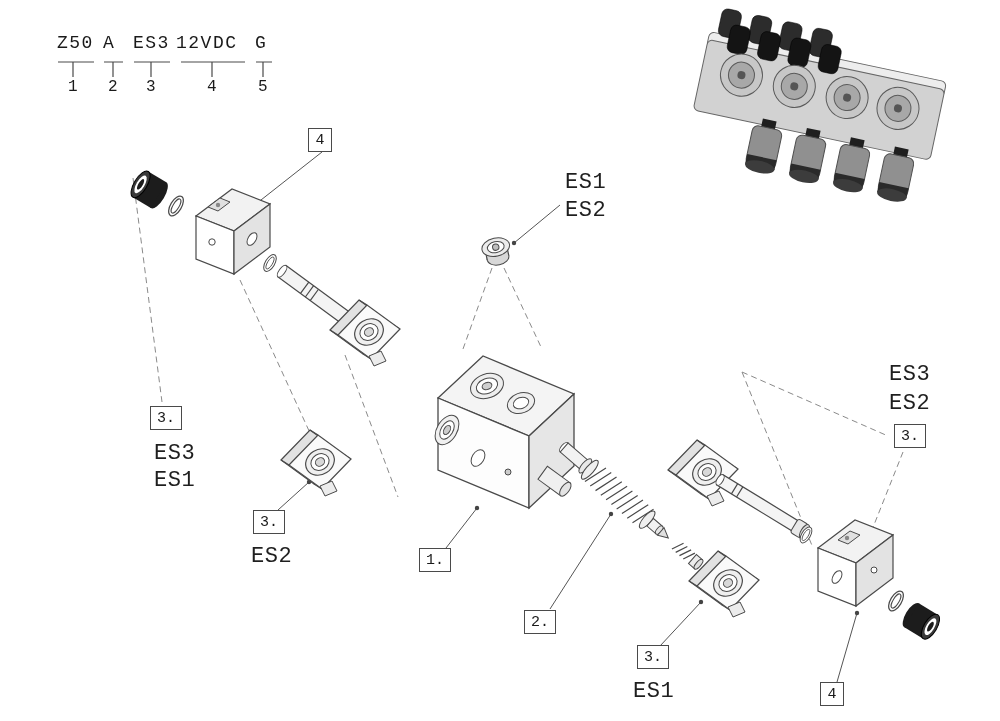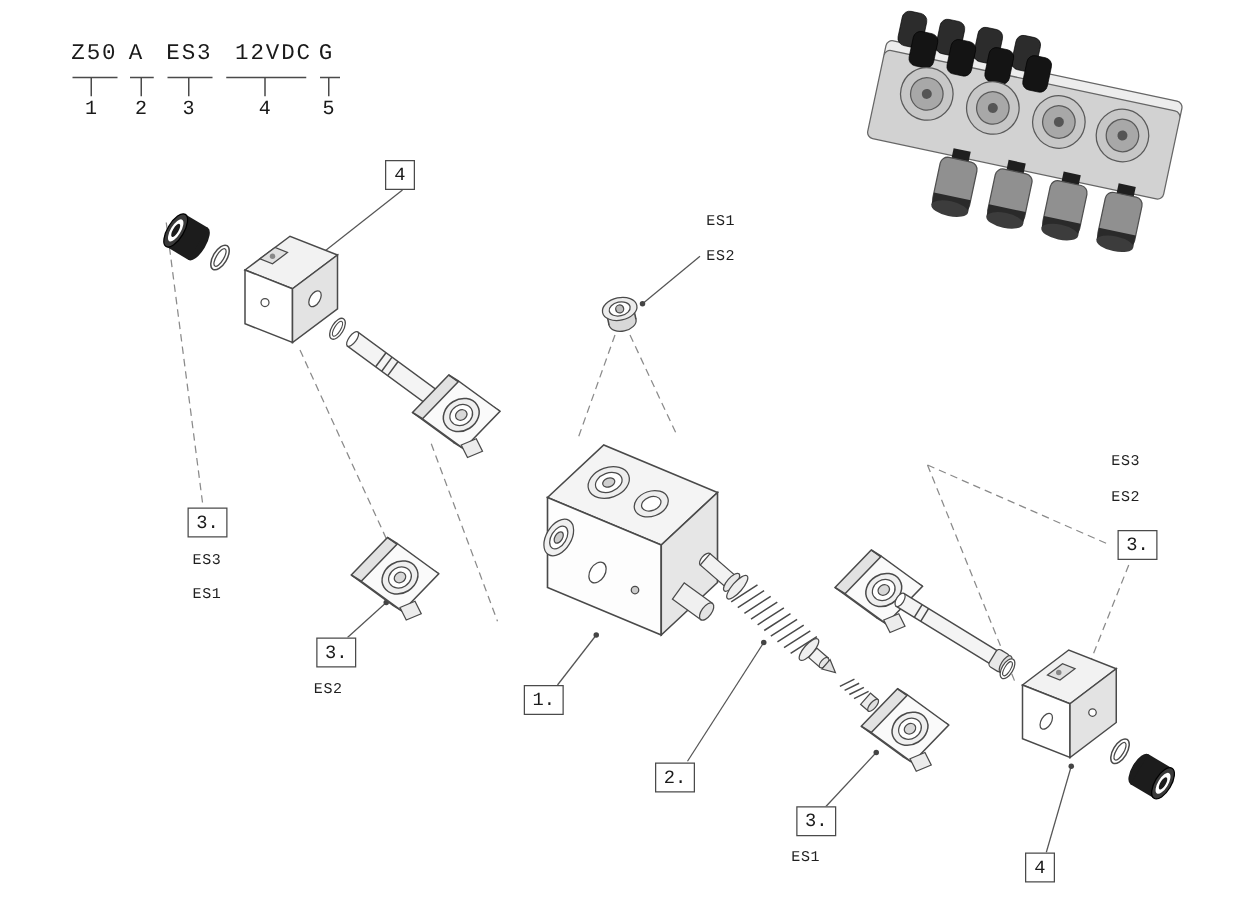--- a/index.html
+++ b/index.html
@@ -8,21 +8,21 @@
     position:relative; width:1000px; height:721px; background:#ffffff;
     overflow:hidden; font-family:Liberation Mono, monospace;
   }
   svg.art { position:absolute; left:0; top:0; }
   .ln   { stroke:#4a4a4a; stroke-width:1.2; fill:none; }
   .dash { stroke:#8a8a8a; stroke-width:1; fill:none; stroke-dasharray:6 4; }
   .leader { stroke:#555555; stroke-width:1; fill:none; }
   .dot  { fill:#444444; }
   .code-token { position:absolute; font-size:18px; letter-spacing:1.5px; color:#1a1a1a; white-space:nowrap; }
   .code-num   { position:absolute; font-size:16px; color:#1a1a1a; }
-  .lbl { position:absolute; font-size:12px; color:#1f1f1f; white-space:nowrap; letter-spacing:0.5px; }
+  .lbl { position:absolute; font-size:22px; color:#1f1f1f; white-space:nowrap; letter-spacing:0.5px; }
   .callout-box {
     position:absolute; border:1.3px solid #4a4a4a; background:#ffffff;
     color:#1a1a1a; font-size:15px; line-height:1; padding:4px 6px 3px;
     min-width:24px; text-align:center;
   }
 </style>
 </head>
 <body>
 
 <div class="stage">
@@ -256,21 +256,21 @@
       <ellipse cx="932" cy="621" rx="6.5" ry="14" fill="#3a3a3a" stroke="#000"></ellipse>
       <ellipse cx="932" cy="621" rx="4" ry="9.5" fill="#ffffff"></ellipse>
       <ellipse cx="932" cy="621" rx="2.2" ry="5.5" fill="#1c1c1c"></ellipse>
     </g>
   </svg>
 
   <div>
     <span class="code-token" style="left:57px;  top:33px;">Z50</span>
     <span class="code-token" style="left:103px; top:33px;">A</span>
     <span class="code-token" style="left:133px; top:33px;">ES3</span>
-    <span class="code-token" style="left:188px; top:33px;">12VDC</span>
+    <span class="code-token" style="left:176px; top:33px;">12VDC</span>
     <span class="code-token" style="left:255px; top:33px;">G</span>
     <span class="code-num" style="left:68px;  top:78px;">1</span>
     <span class="code-num" style="left:108px; top:78px;">2</span>
     <span class="code-num" style="left:146px; top:78px;">3</span>
     <span class="code-num" style="left:207px; top:78px;">4</span>
     <span class="code-num" style="left:258px; top:78px;">5</span>
   </div>
 
   <div class="callout-box" style="left:308px; top:128px;">4</div>
 

